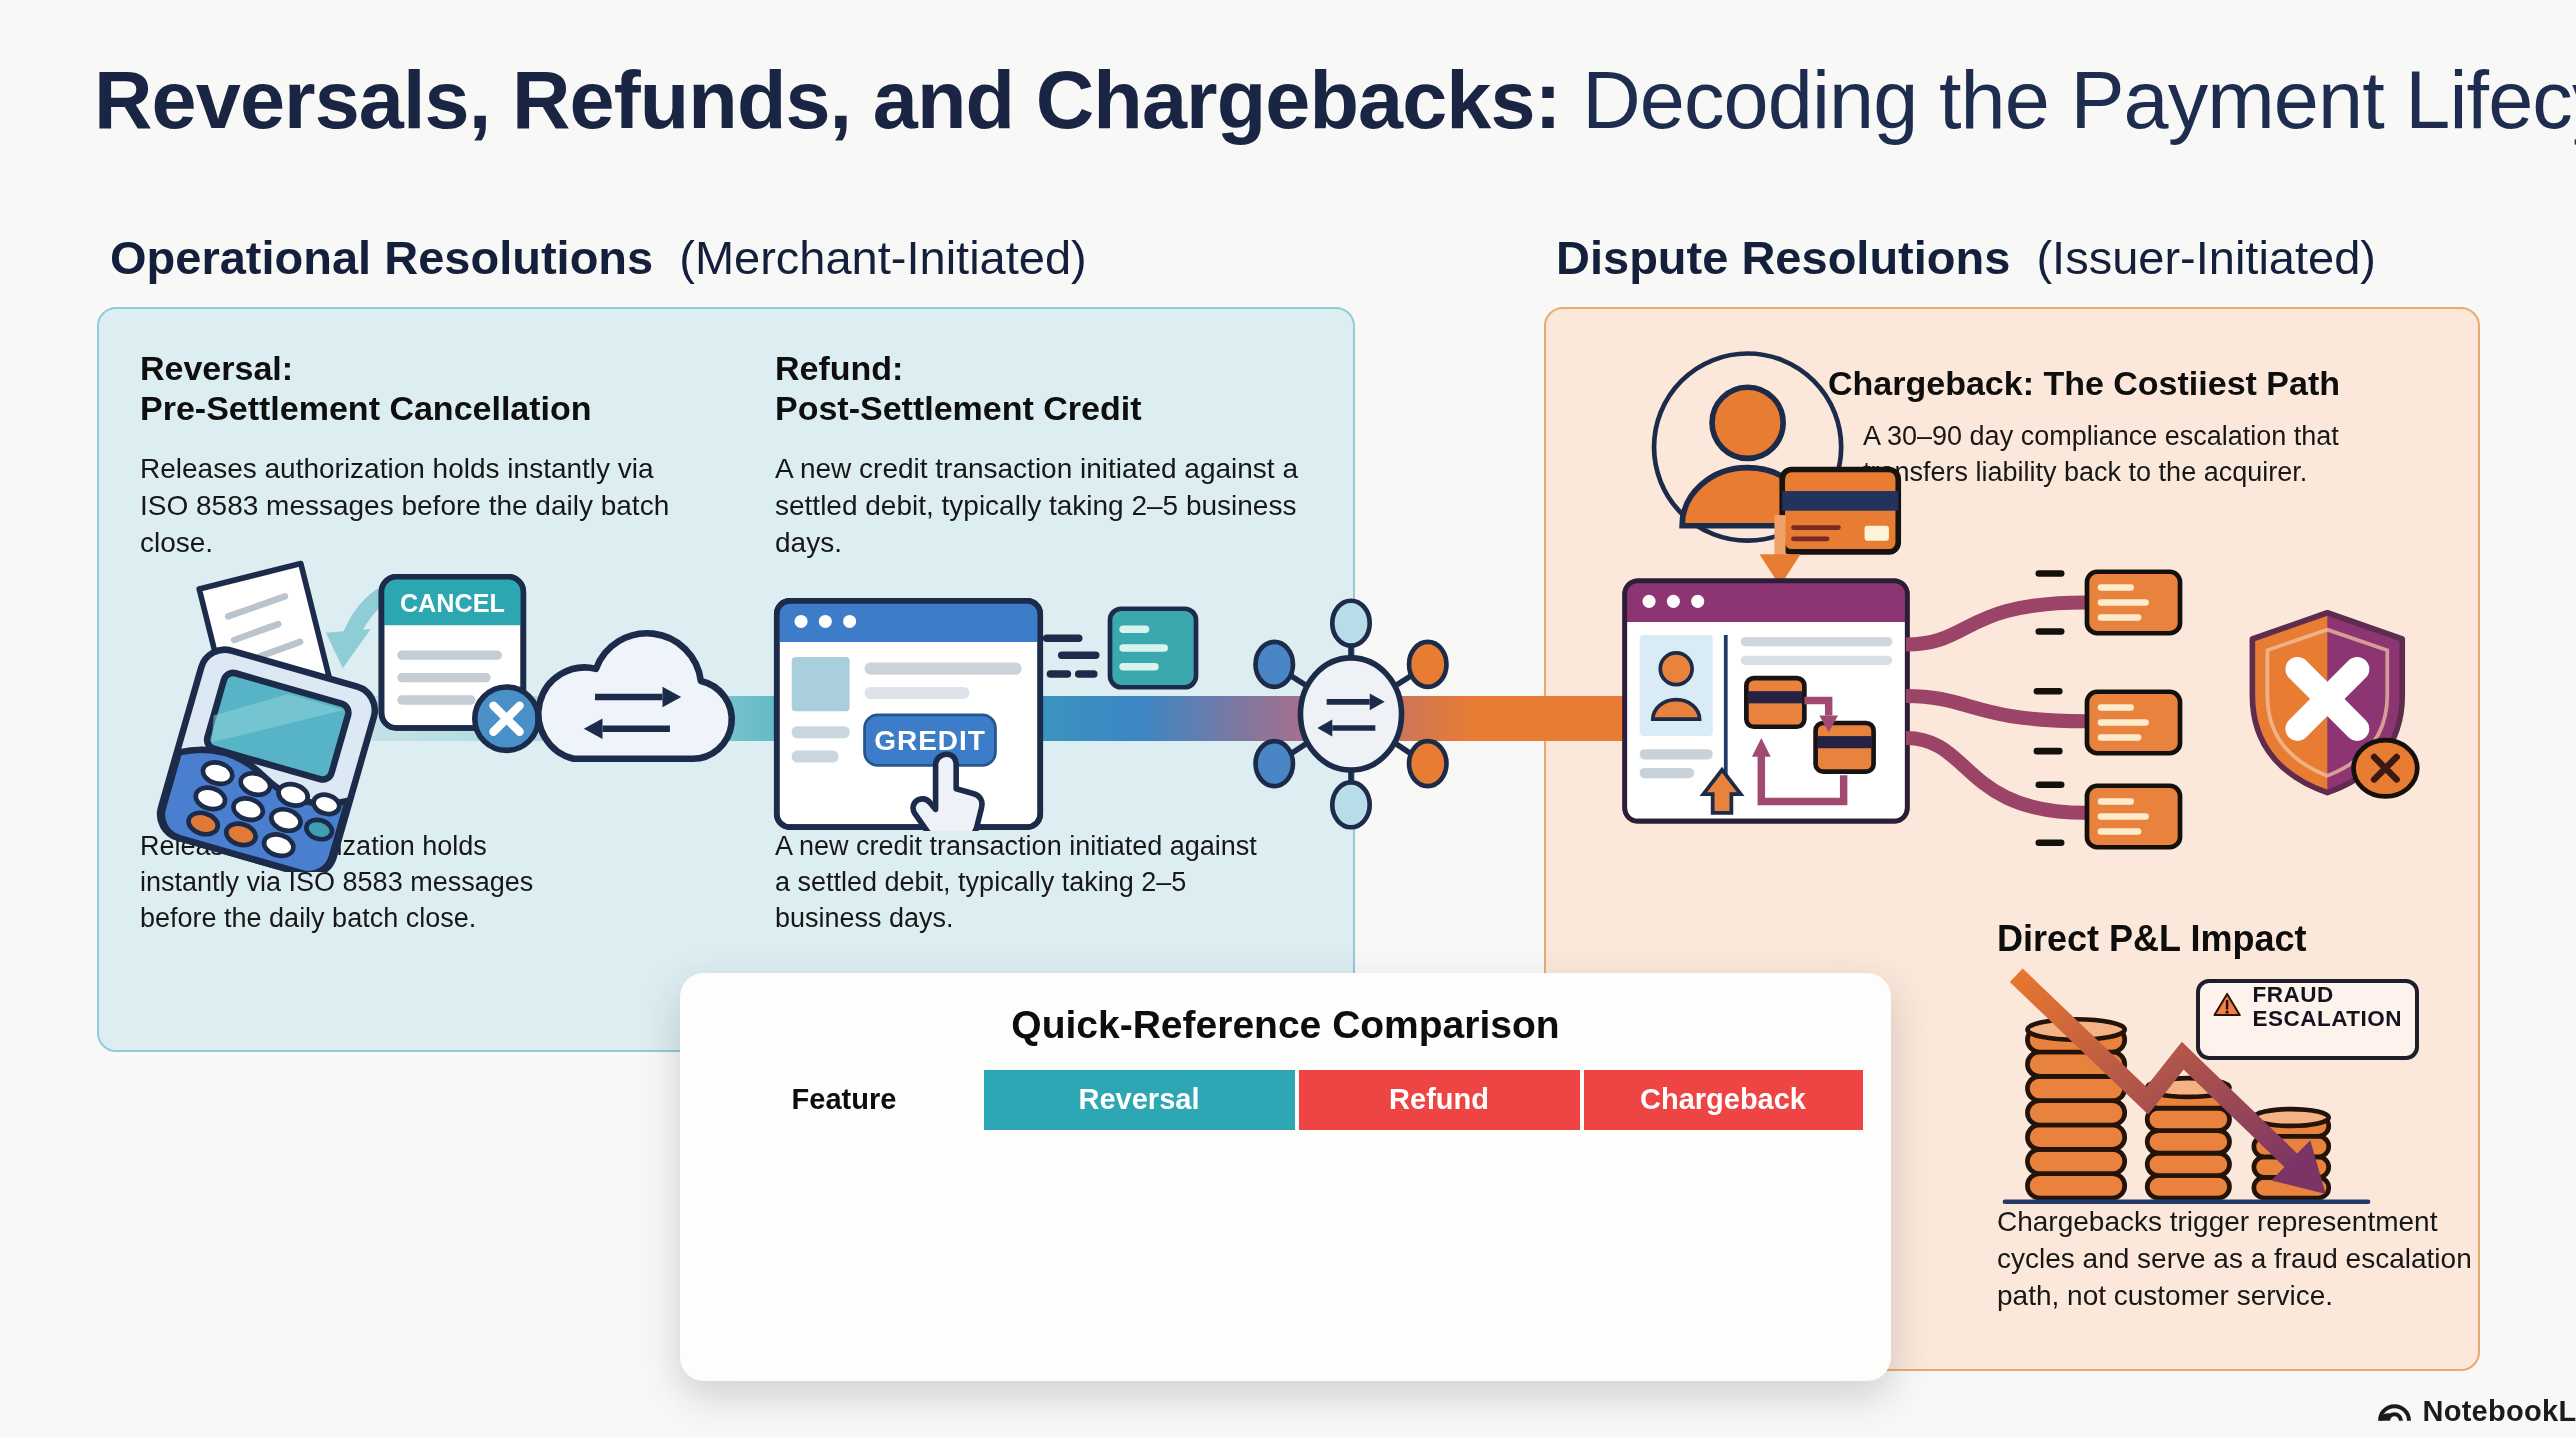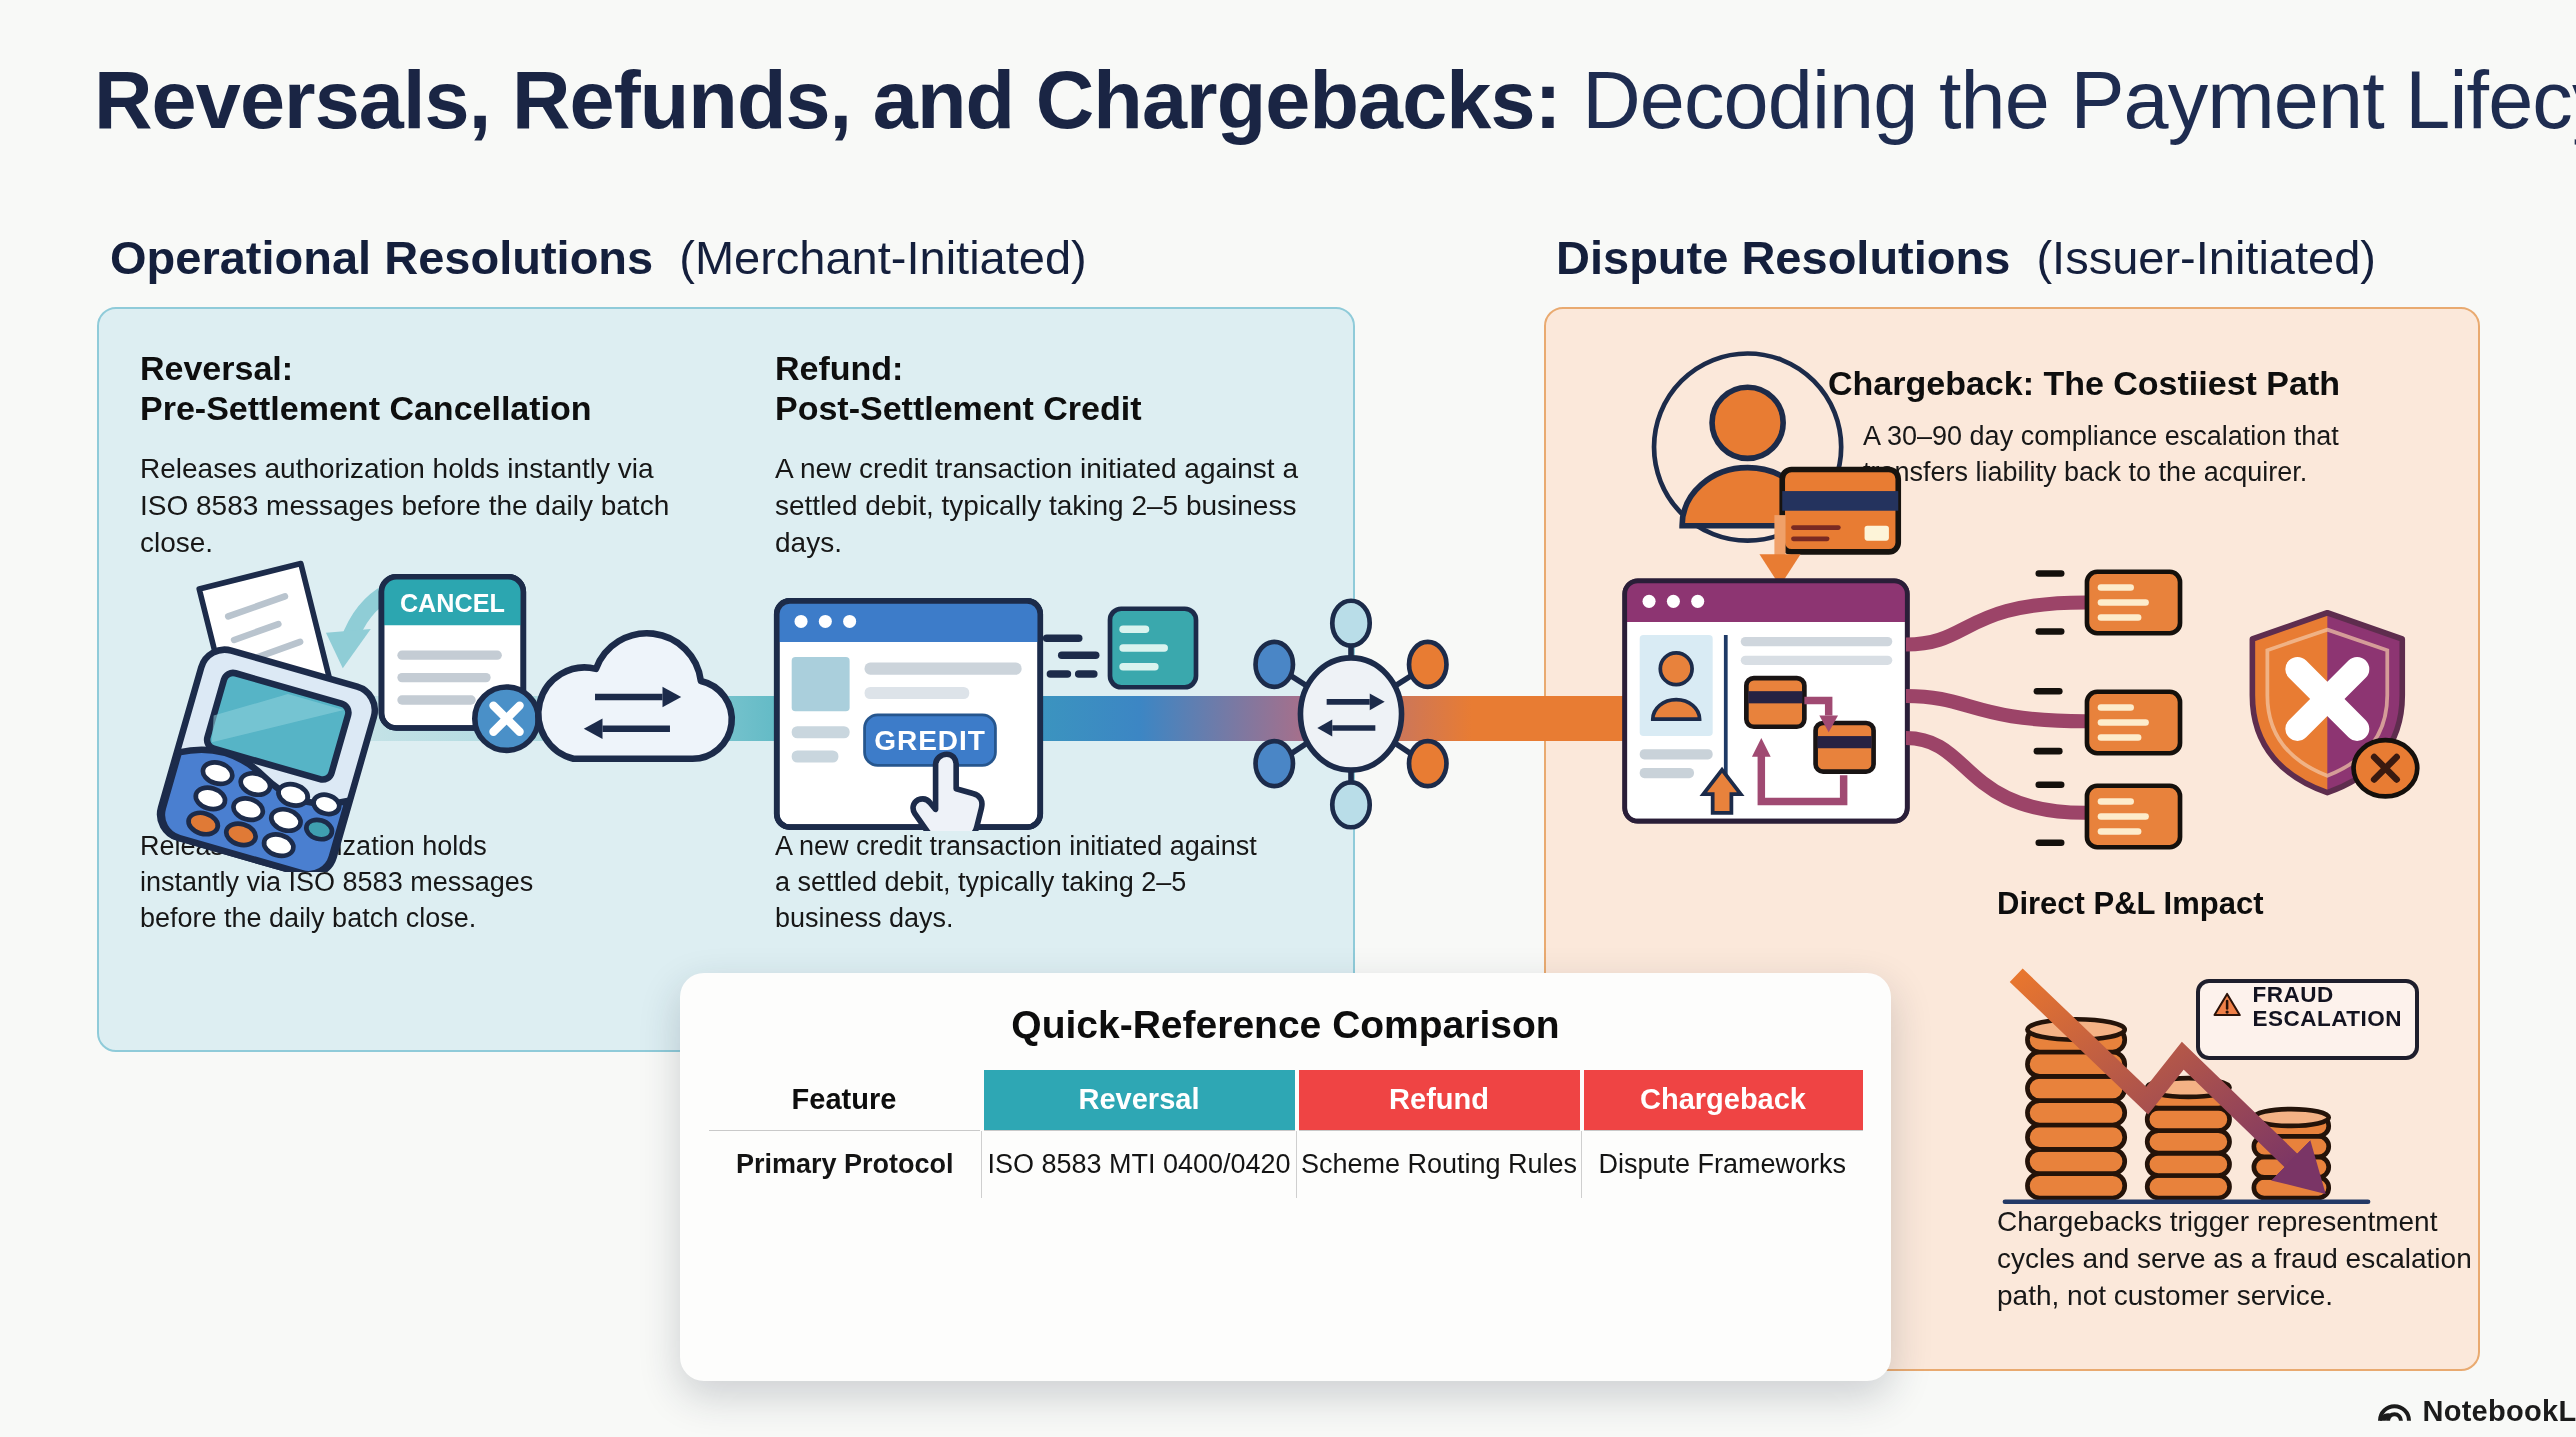--- a/index.html
+++ b/index.html
@@ -326,21 +326,21 @@
       </g>
     <g transform="rotate(-45 90 98)">
         <rect x="77" y="40" width="26" height="116" rx="13" fill="#ffffff"></rect>
       </g>
     <ellipse cx="152" cy="172" rx="34" ry="30" fill="#e87c33" stroke="#14100c" stroke-width="5"></ellipse>
     <line x1="140" y1="160" x2="164" y2="184" stroke="#3a1a10" stroke-width="7" stroke-linecap="round"></line>
     <line x1="164" y1="160" x2="140" y2="184" stroke="#3a1a10" stroke-width="7" stroke-linecap="round"></line>
   </svg>
 </div>
 
-<div class="abs" style="left:1997px;top:886px;font-size:31px;font-weight:700;color:#0d0d0d;">Direct P&amp;L Impact</div>
+<div class="abs" style="left:1997px;top:918px;font-size:36px;font-weight:700;color:#0d0d0d;">Direct P&amp;L Impact</div>
 
 <div class="abs z2" style="left:1990px;top:962px;">
   <svg viewBox="0 0 420 270" width="393" height="253">
     <defs>
       <linearGradient id="dg" x1="0" y1="0" x2="1" y2="1">
         <stop offset="0" stop-color="#e8762e"></stop>
           <stop offset="1" stop-color="#7a3566"></stop>
       </linearGradient>
       <marker id="ah" markerUnits="userSpaceOnUse" markerWidth="60" markerHeight="60" refX="12" refY="30" orient="auto">
         <path d="M0 0 L52 30 L0 60 z" fill="#7a3566"></path>
@@ -397,26 +397,20 @@
       </colgroup>
     <thead>
       <tr>
         <th class="feature">Feature</th>
         <th class="colored" style="background: rgb(46, 167, 180);">Reversal</th>
         <th class="colored" style="background: #ef4444;">Refund</th>
         <th class="colored" style="background: #ef4444;">Chargeback</th>
       </tr>
     </thead>
     <tbody>
-      <tr>
-        <td>Primary Protocol</td>
-        <td>ISO 8583 MTI 0400/0420</td>
-        <td>Scheme Routing Rules</td>
-        <td>Dispute Frameworks</td>
-      </tr>
     </tbody>
   </table>
 </div>
 
 <div class="abs brand">
   <svg viewBox="0 0 46 40" width="37" height="34">
     <path d="M5 32 A18 18 0 0 1 41 32" fill="none" stroke="#1b1b1b" stroke-width="5"></path>
     <path d="M15 32 A8 8 0 0 1 31 32" fill="none" stroke="#1b1b1b" stroke-width="5"></path>
     <path d="M5 32 a10 10 0 0 1 15 -8 l-8 8 z" fill="#1b1b1b"></path>
   </svg>

